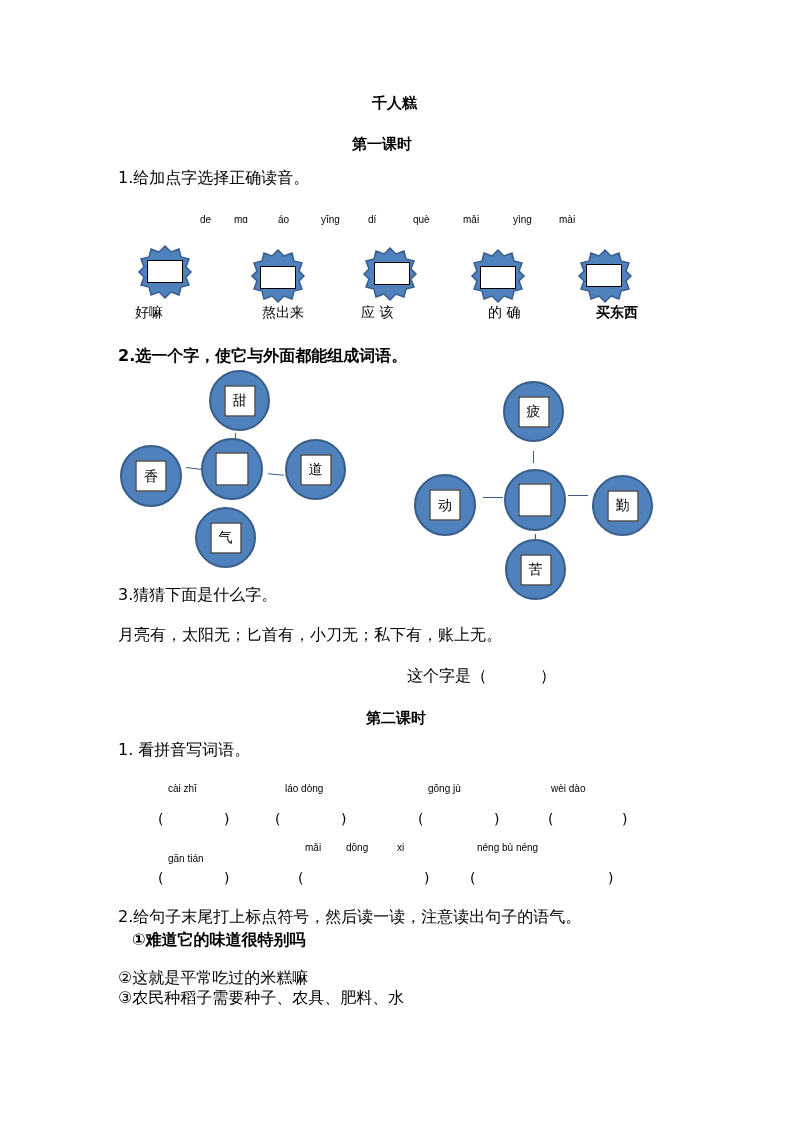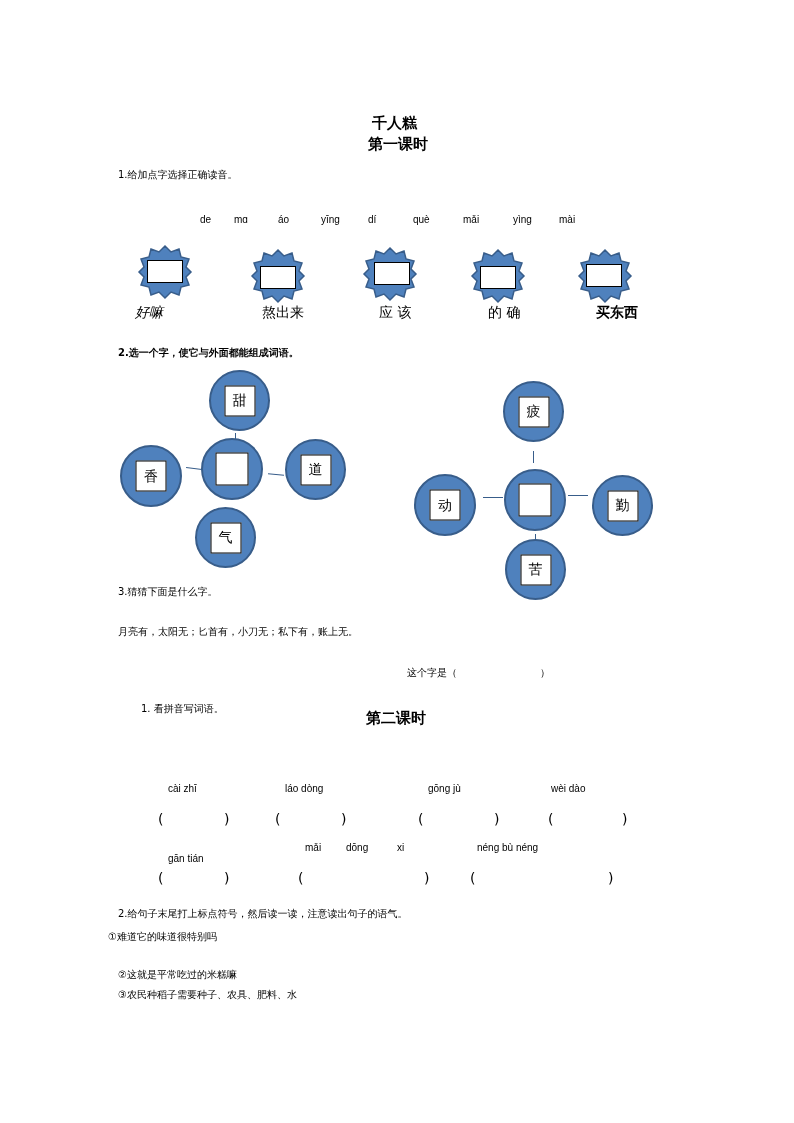--- a/index.html
+++ b/index.html
@@ -1,36 +1,36 @@
 <!DOCTYPE html>
 <html><head>
 <meta charset="utf-8">
 <style>
   html, body { margin: 0; padding: 0; background: #ffffff; }
   body { width: 794px; height: 1123px; position: relative; overflow: hidden;
          font-family: "DejaVu Sans", "Liberation Sans", sans-serif; color: #000; }
   .abs { position: absolute; white-space: nowrap; }
   .title { font-size: 15px; font-weight: bold; font-family: "DejaVu Serif", "Liberation Serif", serif; }
-  .q { font-size: 10px; }
+  .q { font-size: 16px; }
   .py { font-size: 10px; font-family: "Liberation Sans", "DejaVu Sans", sans-serif; }
   .word { font-size: 14px; }
   .badge { position: absolute; width: 56px; height: 56px; }
   .badge svg { position: absolute; left: 0; top: 0; }
   .badge .box { position: absolute; left: 10px; top: 16px; width: 36px; height: 23px; background: #fff; border: 1px solid #000; box-sizing: border-box; }
   .circle { position: absolute; border-radius: 50%; background: #4f81bd; border: 2px solid #385d8a; box-sizing: border-box; }
   .circle .sq { position: absolute; left: 50%; top: 50%; transform: translate(-50%, -50%); width: 31px; height: 31px; background: #fff; border: 1px solid #000; box-sizing: border-box; font-size: 14px; display: flex; align-items: center; justify-content: center; }
   .circle .sq.center { width: 33px; height: 33px; }
   .line { position: absolute; background: #385d8a; }
   .paren { font-size: 14px; }
 </style>
 </head>
 <body>
 
-<div class="abs title" style="left:372px; top:114px;text-align:center;">千人糕</div>
-<div class="abs title" style="left:368px; top:135px;text-align:right;">第一课时</div>
+<div class="abs title" style="left:372px; top:94px;text-align:center;">千人糕</div>
+<div class="abs title" style="left:352px; top:135px;text-align:right;">第一课时</div>
 
 <div class="abs q" style="left:118px; top:168px;">1.给加点字选择正确读音。</div>
 
 <div class="abs py" style="left:200px; top:214px;">de</div>
 <div class="abs py" style="left:234px; top:214px;">mɑ</div>
 <div class="abs py" style="left:278px; top:214px;">áo</div>
 <div class="abs py" style="left:321px; top:214px;">yīng</div>
 <div class="abs py" style="left:368px; top:214px;">dí</div>
 <div class="abs py" style="left:413px; top:214px;">què</div>
 <div class="abs py" style="left:463px; top:214px;">mǎi</div>
@@ -61,23 +61,23 @@
     </svg>
   <div class="box" style="left:10px; top:18px;"></div>
 </div>
 <div class="badge" style="left:577px; top:248px;">
   <svg width="56" height="56" viewBox="0 0 56 56">
       <polygon points="28,2 34,8 42,5 44,13 52,15 49,23 54,28 49,33 52,41 44,43 42,51 34,48 28,54 22,48 14,51 12,43 4,41 7,33 2,28 7,23 4,15 12,13 14,5 22,8" fill="#4f81bd" stroke="#385d8a" stroke-width="1.5"></polygon>
     </svg>
   <div class="box" style="left:9px; top:16px;"></div>
 </div>
 
-<div class="abs word" style="left:135px; top:304px;font-style:italic;">好嘛</div>
+<div class="abs word" style="left:135px; top:304px;">好嘛</div>
 <div class="abs word" style="left:262px; top:304px;">熬出来</div>
-<div class="abs word" style="left:379px; top:304px;">应 该</div>
+<div class="abs word" style="left:361px; top:304px;">应 该</div>
 <div class="abs word" style="left:488px; top:304px;">的 确</div>
 <div class="abs word" style="left:596px; top:304px;font-weight:bold;">买东西</div>
 
 <div class="abs q" style="left:118px; top:346px;font-weight:bold;">2.选一个字，使它与外面都能组成词语。</div>
 
 <div class="line" style="left:235px; top:433px; width:1px; height:6px;"></div>
 <div class="line" style="left:186px; top:468px; width:16px; height:1px; transform:rotate(8deg);"></div>
 <div class="line" style="left:268px; top:474px; width:16px; height:1px; transform:rotate(5deg);"></div>
 
 <div class="circle" style="left:209px; top:370px; width:61px; height:61px;">
@@ -117,21 +117,21 @@
   <div class="sq">苦</div>
 </div>
 
 <div class="abs q" style="left:118px; top:585px;">3.猜猜下面是什么字。</div>
 <div class="abs q" style="left:118px; top:625px;text-align:right;">月亮有，太阳无；匕首有，小刀无；私下有，账上无。</div>
 <div class="abs q" style="left:407px; top:666px;">这个字是（</div>
 <div class="abs" style="left:488px; top:664px; width:52px; height:20px;"></div>
 <div class="abs q" style="left:540px; top:666px;">）</div>
 
 <div class="abs title" style="left:366px; top:709px;">第二课时</div>
-<div class="abs q" style="left:118px; top:702px;margin-left:23px;">1.  看拼音写词语。</div>
+<div class="abs q" style="left:118px; top:740px;">1.  看拼音写词语。</div>
 
 <div class="abs py" style="left:168px; top:783px;">cài zhī</div>
 <div class="abs py" style="left:285px; top:783px;">láo dòng</div>
 <div class="abs py" style="left:428px; top:783px;">gōng jù</div>
 <div class="abs py" style="left:551px; top:783px;">wèi dào</div>
 
 <div class="abs paren" style="left:158px; top:811px;">(</div>
 <div class="abs" style="left:168px; top:810px; width:56px; height:20px;"></div>
 <div class="abs paren" style="left:224px; top:811px;">)</div>
 
@@ -159,15 +159,15 @@
 
 <div class="abs paren" style="left:298px; top:870px;">(</div>
 <div class="abs" style="left:308px; top:869px; width:116px; height:20px;"></div>
 <div class="abs paren" style="left:424px; top:870px;">)</div>
 
 <div class="abs paren" style="left:470px; top:870px;">(</div>
 <div class="abs" style="left:480px; top:869px; width:128px; height:20px;"></div>
 <div class="abs paren" style="left:608px; top:870px;">)</div>
 
 <div class="abs q" style="left:118px; top:900px;margin-top:7px;">2.给句子末尾打上标点符号，然后读一读，注意读出句子的语气。</div>
-<div class="abs q" style="left:108px; top:930px;">①难道它的味道很特别吗</div>
+<div class="abs q" style="left:132px; top:930px;font-weight:bold;">①难道它的味道很特别吗</div>
 <div class="abs q" style="left:118px; top:952px;margin-top:16px;">②这就是平常吃过的米糕嘛</div>
 <div class="abs q" style="left:118px; top:988px;">③农民种稻子需要种子、农具、肥料、水</div>
 
 </body></html>

